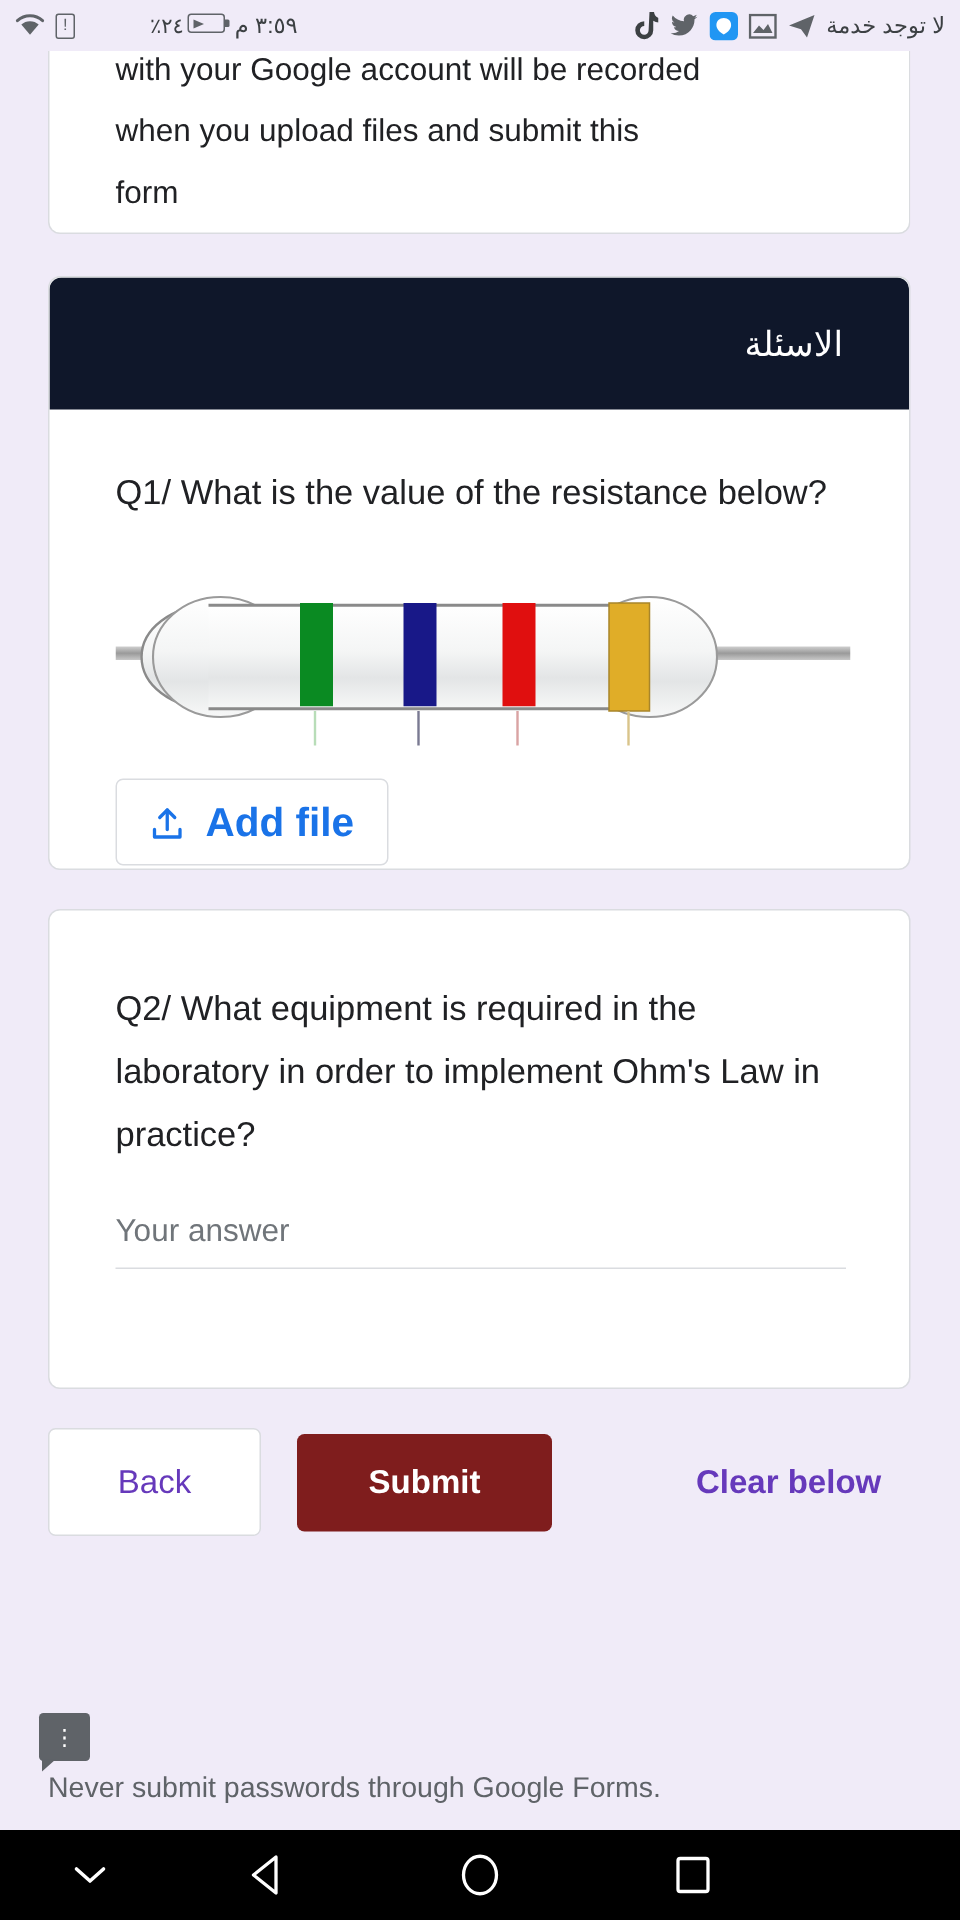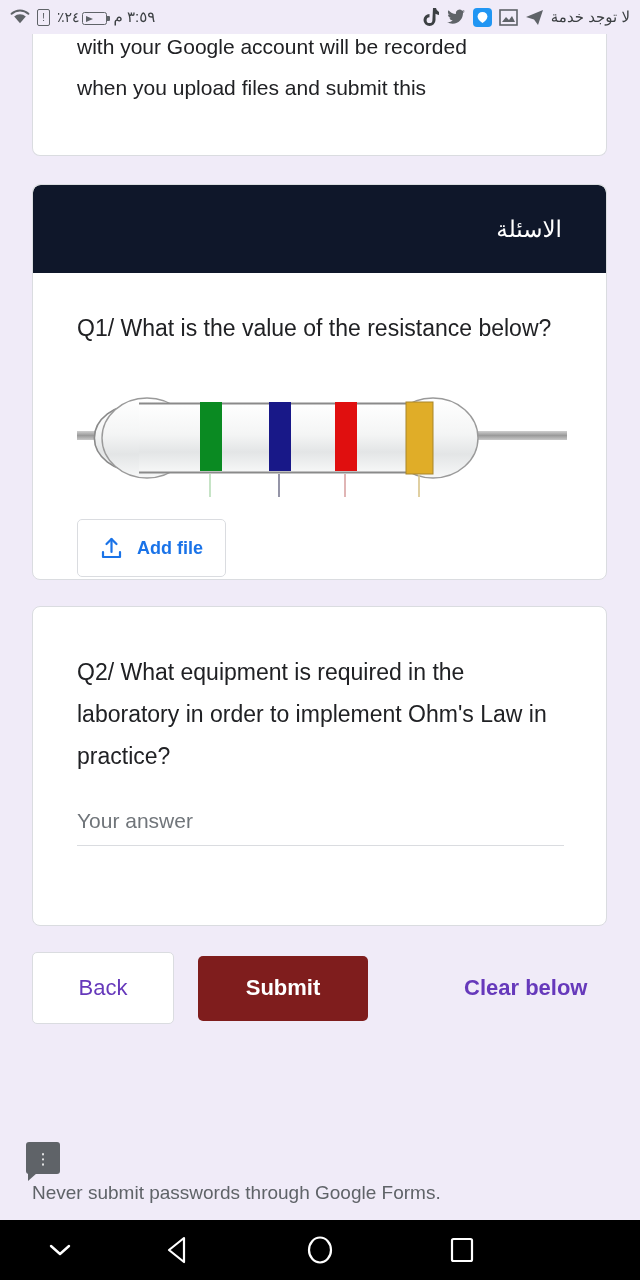--- a/index.html
+++ b/index.html
@@ -15,22 +15,22 @@
   .statusbar {
     position: absolute; top: 0; left: 0; width: 640px; height: 34px;
     display: flex; align-items: center; justify-content: space-between;
     padding: 0 10px; background: #f0ebf8; color: #3c4043;
     font-size: 15px;
   }
   .sb-left { display: flex; align-items: center; gap: 7px; direction: rtl; }
   .sb-right { display: flex; align-items: center; gap: 7px; direction: rtl; }
   .sb-time { font-size: 15px; color: #3c4043; letter-spacing: .2px; }
   .sb-batt {
-    display: inline-flex; align-items: flex-end; gap: 2px;
-    font-size: 14px; color: #3c4043;
+    display: inline-flex; align-items: flex-start; gap: 2px;
+    font-size: 14px; color: #3c4043; margin-left: 43px;
   }
   .batt-ico {
     display: inline-block; width: 25px; height: 13px;
     border: 1.6px solid #5f6368; border-radius: 2.5px; position: relative;
   }
   .batt-ico::after {
     content: ""; position: absolute; right: -4px; top: 3px;
     width: 2.5px; height: 5px; background: #5f6368; border-radius: 0 1px 1px 0;
   }
   .batt-ico::before {
@@ -70,21 +70,21 @@
   .q-header-title { color: #ffffff; font-size: 23px; }
   .q-body { padding: 34px 44px 0 44px; }
   .q-title { font-size: 23px; line-height: 42px; color: #202124; }
 
   
   .resistor-wrap { position: relative; height: 140px; margin-top: 22px; }
   .addfile-btn {
     margin-top: 8px; display: inline-flex; align-items: center; gap: 14px;
     height: 58px; padding: 0 22px;
     border: 1px solid #dadce0; border-radius: 5px; background: #fff;
-    color: #1a73e8; font-size: 18px; font-weight: bold;
+    color: #1a73e8; font-size: 27px; font-weight: bold;
     font-family: "Liberation Sans", sans-serif;
     cursor: pointer;
   }
   .upload-ico { width: 23px; height: 23px; }
 
   
   .card-q2 { top: 572px; height: 320px; }
   .q2-body { padding: 44px 44px 14px 44px; }
   .answer-field {
     margin-top: 27px; width: 487px; height: 42px;
@@ -193,20 +193,21 @@
       </span>
     </div>
   </div>
 
   <div class="content">
 
     <div class="card card-desc desc-clip">
       <div class="desc-text">
         <div>with your Google account will be recorded</div>
         <div>when you upload files and submit this</div>
+        <div>form</div>
       </div>
     </div>
 
     <div class="card card-q1">
       <div class="q-header">
         <span class="q-header-title">الاسئلة</span>
       </div>
       <div class="q-body">
         <div class="q-title">Q1/ What is the value of the resistance below?</div>
 

